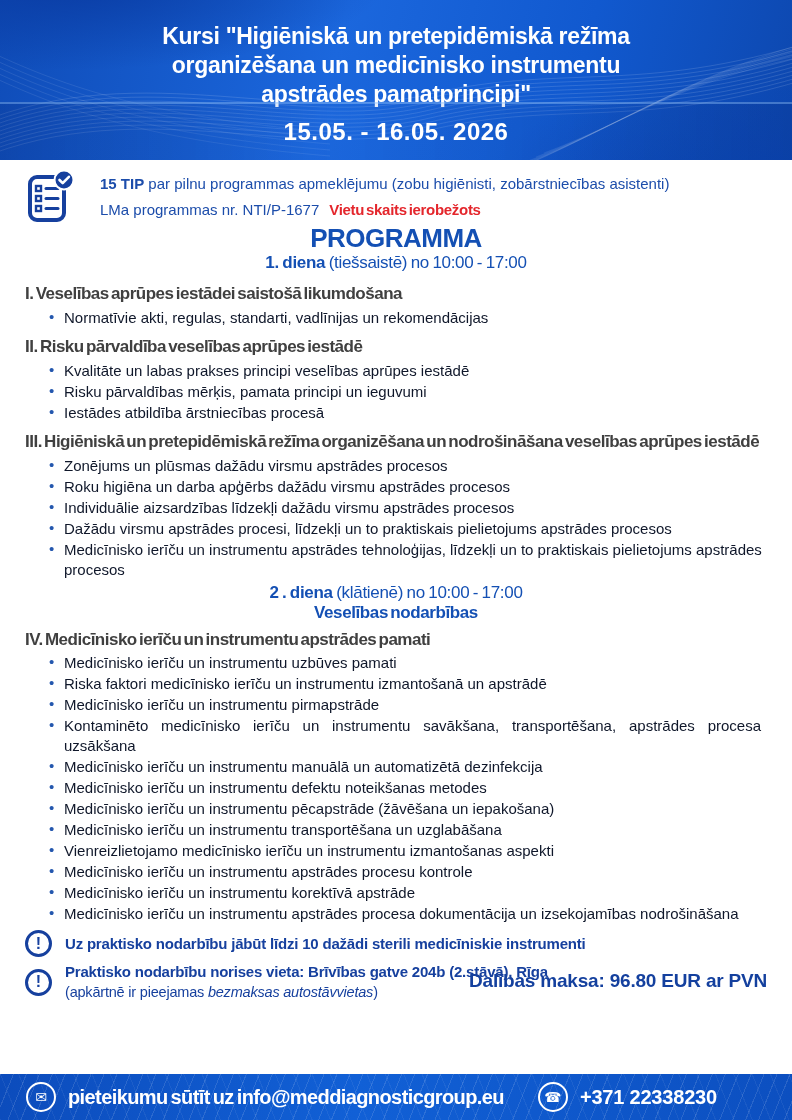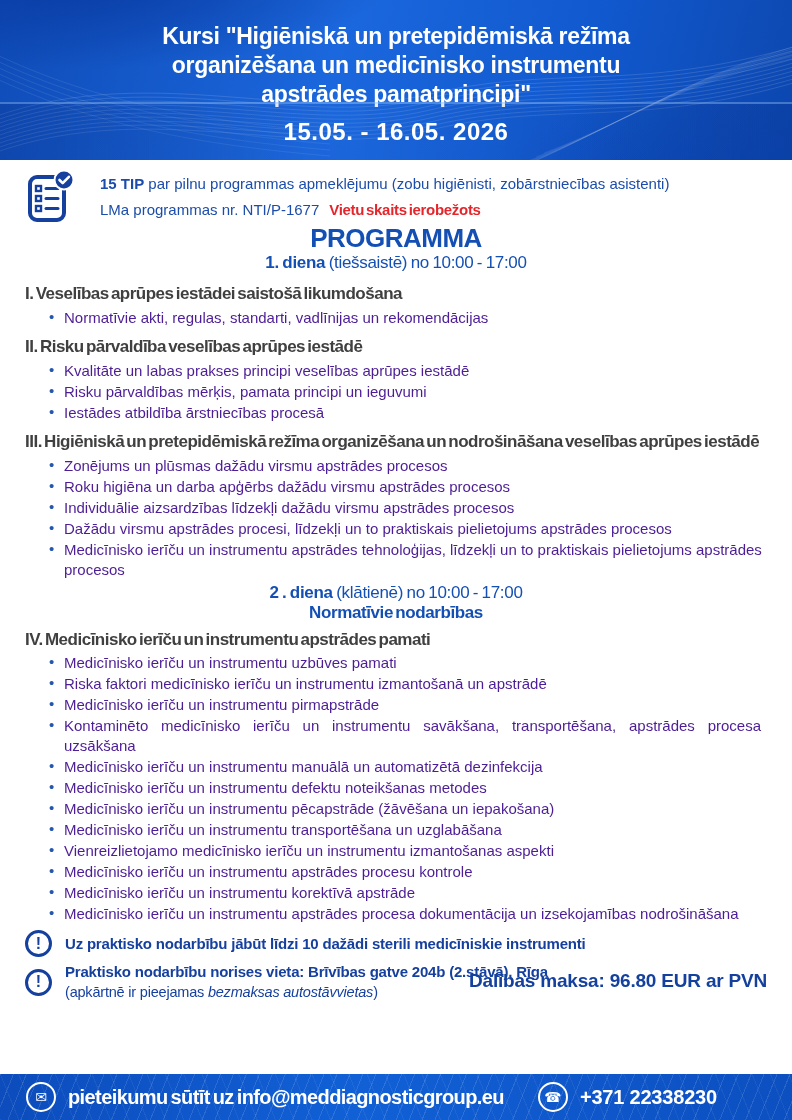--- a/index.html
+++ b/index.html
@@ -45,21 +45,21 @@
   
   .section { margin:0 25px; }
   .mt10 { margin-top:10px; } .mt8 { margin-top:8px; } .mt6 { margin-top:6px; } .mt2 { margin-top:2px; }
   .section-title {
     color:#404040; font-weight:bold; font-size:17px; line-height:21px;
     letter-spacing:-0.5px; word-spacing:-2px;
   }
   ul.bullets { list-style:none; margin:4px 0 0 0; padding:0; }
   ul.bullets li {
     position:relative; padding-left:39px; margin-bottom:1px;
-    color:#4c1d95; font-size:15px; line-height:20px;
+    color:#0f172a; font-size:15px; line-height:20px;
   }
   ul.bullets li::before { content:"•"; position:absolute; left:24px; top:-1px; color:#2457ae; }
   ul.tight { margin-top:3px; }
   ul.tight li { padding-right:6px; }
   li.justify span { display:block; text-align:justify; }
 
   
   .notes { position:relative; margin:6px 25px 0; }
   .note-row { display:flex; align-items:center; gap:13px; margin-bottom:5px; }
   .alert-circle {
@@ -190,21 +190,21 @@
     <ul class="bullets">
       <li><span>Zonējums un plūsmas dažādu virsmu apstrādes procesos</span></li>
       <li><span>Roku higiēna un darba apģērbs dažādu virsmu apstrādes procesos</span></li>
       <li><span>Individuālie aizsardzības līdzekļi dažādu virsmu apstrādes procesos</span></li>
       <li><span>Dažādu virsmu apstrādes procesi, līdzekļi un to praktiskais pielietojums apstrādes procesos</span></li>
       <li><span>Medicīnisko ierīču un instrumentu apstrādes tehnoloģijas, līdzekļi un to praktiskais pielietojums apstrādes procesos</span></li>
     </ul>
   </div>
 
   <div class="dayline mt2"><span class="b">2 . diena</span><span> (klātienē) no 10:00 - 17:00</span></div>
-  <div class="day2-sub">Normatīvie nodarbības</div>
+  <div class="day2-sub">Veselības nodarbības</div>
 
   <div class="section mt6">
     <div class="section-title">IV.  Medicīnisko ierīču un instrumentu apstrādes pamati</div>
     <ul class="bullets tight">
       <li><span>Medicīnisko ierīču un instrumentu uzbūves pamati</span></li>
       <li><span>Riska faktori medicīnisko ierīču un instrumentu izmantošanā un apstrādē</span></li>
       <li><span>Medicīnisko ierīču un instrumentu pirmapstrāde</span></li>
       <li class="justify">
           <span>Kontaminēto medicīnisko ierīču un instrumentu savākšana, transportēšana, apstrādes procesa uzsākšana</span>
         </li>

